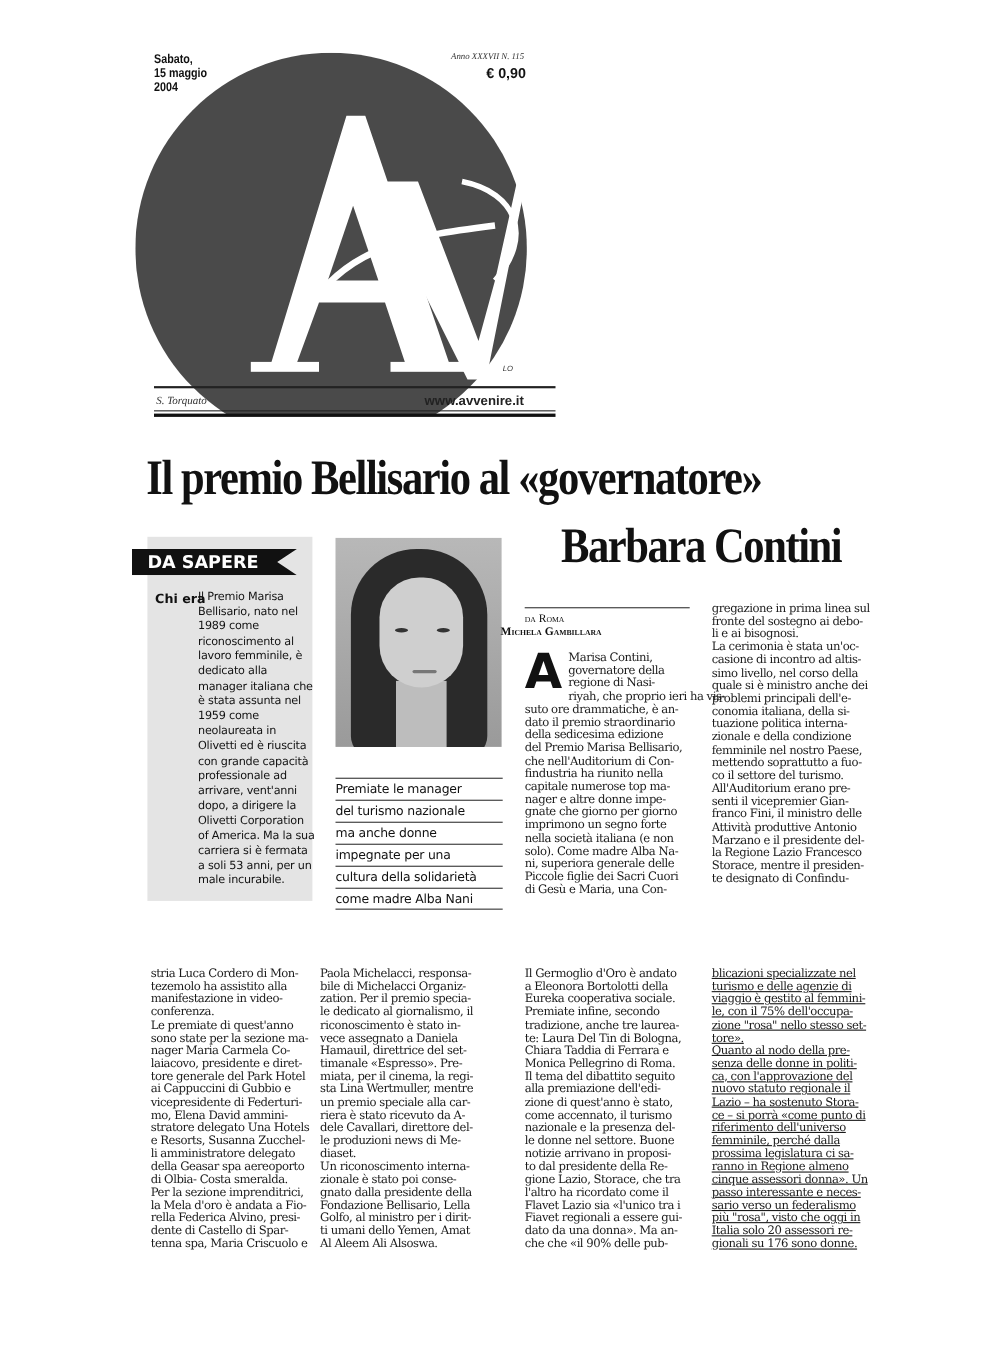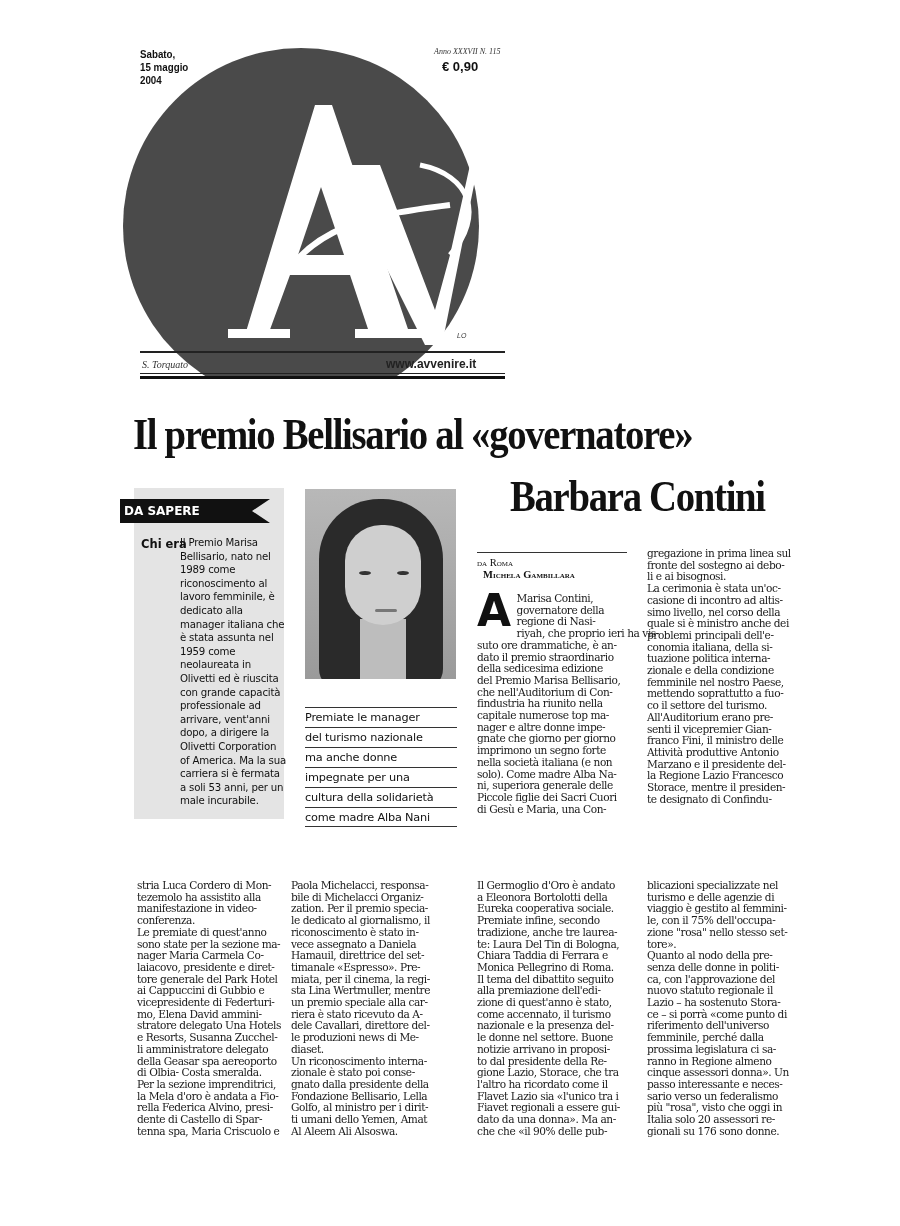--- a/index.html
+++ b/index.html
@@ -18,21 +18,21 @@
     position: absolute; left: 6px; top: 68px;
     font-family: "Liberation Serif", serif; font-size: 42px; letter-spacing: -2px;
     color: #d0d0d0;
   }
   .date-block {
     position: absolute; left: 20px; top: 8px;
     font-family: "Liberation Sans", sans-serif; font-weight: bold; font-size: 11.5px;
     line-height: 13px; color: #111; transform: scaleX(0.85); transform-origin: left top;
   }
   .issue { position: absolute; left: 290px; top: 7px; font-family: "Liberation Serif", serif;
-    font-style: italic; font-size: 8px; color: #333; margin-left: 24px; }
+    font-style: italic; font-size: 8px; color: #333; }
   .price { position: absolute; left: 322px; top: 19px; font-family: "Liberation Sans", sans-serif;
     font-weight: bold; font-size: 13px; color: #111; }
   .lo-mark { position: absolute; left: 337px; top: 292px; font-family: "Liberation Sans", sans-serif;
     font-style: italic; font-size: 7px; color: #333; }
   .rule-thin { position: absolute; left: 20px; top: 311px; width: 365px; height: 1.5px; background: #222; }
   .saint { position: absolute; left: 22px; top: 319px; font-family: "Liberation Serif", serif;
     font-style: italic; font-size: 10px; color: #333; }
   .site { position: absolute; left: 266px; top: 317px; font-family: "Liberation Sans", sans-serif;
     font-weight: bold; font-size: 12px; color: #222; }
   .rule-double { position: absolute; left: 20px; top: 333px; width: 365px; height: 6px;
@@ -51,22 +51,22 @@
   }
 
   
   .sidebar {
     position: absolute; left: 134px; top: 488px; width: 150px; height: 331px;
     background: #e4e4e4;
   }
   .sidebar-banner {
     position: absolute; left: -14px; top: 11px; width: 150px; height: 24px;
     background: #111; color: #fff;
-    font-family: "DejaVu Sans", sans-serif; font-weight: bold; font-size: 12px;
-    line-height: 24px; padding-left: 4px;
+    font-family: "DejaVu Sans", sans-serif; font-weight: bold; font-size: 16px;
+    line-height: 24px; padding-left: 14px;
     clip-path: polygon(0 0, 100% 0, 88% 50%, 100% 100%, 0 100%);
   }
   .sidebar-title {
     position: absolute; left: 7px; top: 49px;
     font-family: "DejaVu Sans", sans-serif; font-weight: bold; font-size: 11.5px; color: #111;
   }
   .sidebar-body {
     position: absolute; left: 7px; top: 48px; width: 140px;
     font-family: "DejaVu Sans", sans-serif; font-size: 10.2px; line-height: 13.6px; color: #111;
     letter-spacing: -0.2px;
@@ -94,40 +94,40 @@
     font-family: "DejaVu Sans", sans-serif; font-size: 11.3px; color: #111;
     height: 20px; line-height: 20px; border-top: 1.3px solid #333; white-space: nowrap;
     letter-spacing: -0.2px;
   }
   .pullquote .ql:last-child { border-bottom: 1.3px solid #333; }
 
   
   .byline-rule { position: absolute; left: 477px; top: 552px; width: 150px; height: 1px; background: #333; }
   .byline-loc { position: absolute; left: 477px; top: 557px; font-family: "Liberation Serif", serif;
     font-size: 10.5px; font-variant: small-caps; color: #111; }
-  .byline-author { position: absolute; left: 483px; top: 569px; font-family: "Liberation Serif", serif;
+  .byline-author { position: absolute; left: 455px; top: 569px; font-family: "Liberation Serif", serif;
     font-size: 10.5px; font-weight: bold; font-variant: small-caps; color: #111; }
 
   
   .col {
     position: absolute; width: 152px;
     font-family: "DejaVu Serif", serif; font-size: 10.6px; line-height: 11.7px; color: #1a1a1a;
     letter-spacing: -0.45px; text-align: justify;
   }
   .col p { white-space: nowrap; }
   .dropcap {
     float: left; font-family: "DejaVu Sans", sans-serif; font-weight: bold;
     font-size: 44px; line-height: 36px; margin: 0 6px 0 0; color: #111;
   }
   .col-a { left: 477px; top: 593px; }
   .col-b { left: 647px; top: 548px; }
   .col-c { left: 137px; top: 880px; }
   .col-d { left: 291px; top: 880px; }
   .col-e { left: 477px; top: 880px; }
-  .col-f { left: 647px; top: 880px; }
+  .col-f { left: 647px; top: 880px; text-decoration: underline; }
 </style>
 </head>
 <body>
 
 <div class="masthead">
   <div class="logo-disc"></div>
   <svg class="logo-svg" viewBox="0 0 260 245">
 
     <polygon points="95,0 112,0 190,230 150,230 130,170 70,170 48,230 25,230" fill="#ffffff"></polygon>
     <polygon points="78,150 124,150 101,82" fill="#4a4a4a"></polygon>

